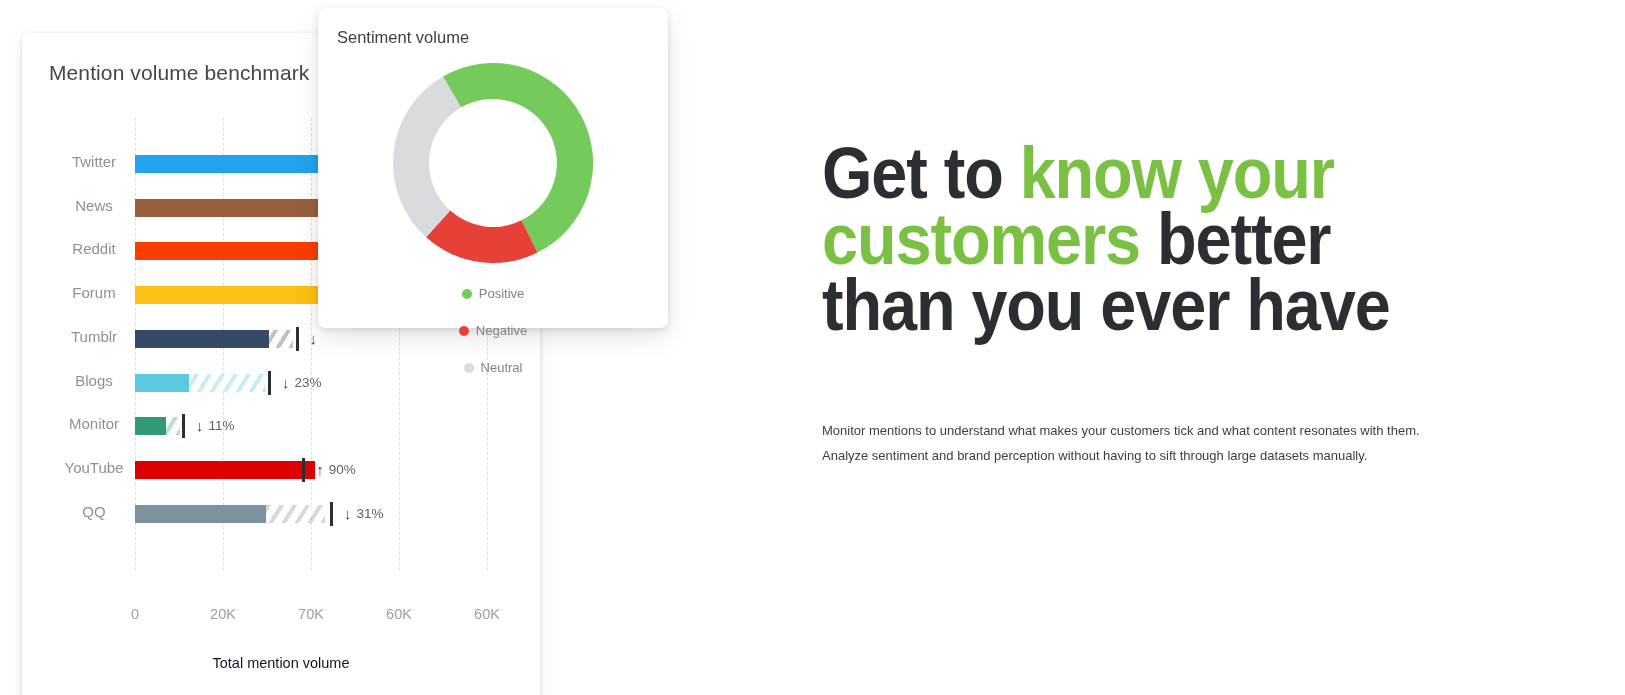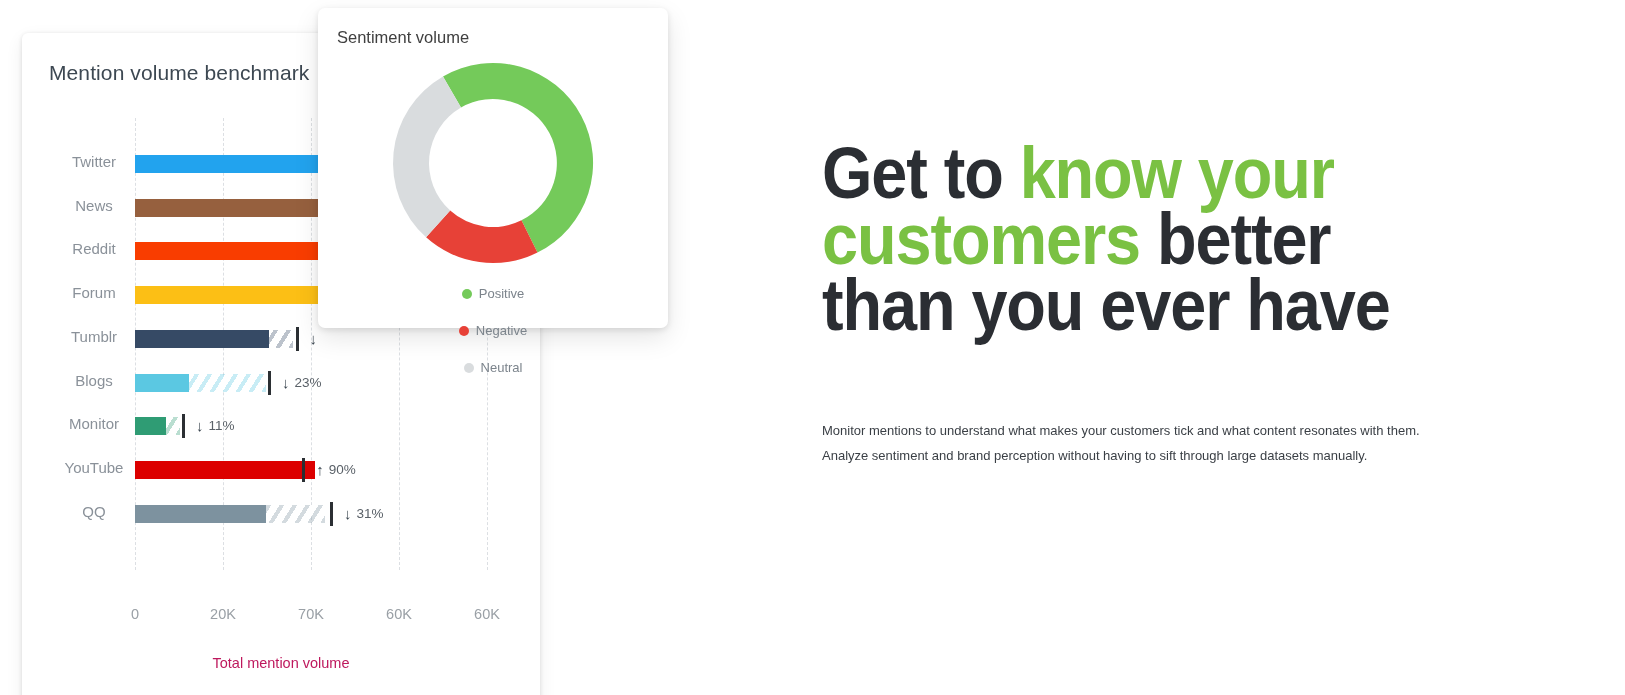--- a/index.html
+++ b/index.html
@@ -44,21 +44,21 @@
     display:flex;align-items:center;gap:5px;
   }
   .delta .arrow{font-size:15px;color:#3d4852;line-height:1;}
 
   .xtick{
     position:absolute;top:573px;font-size:14.5px;color:#9aa0a6;
     transform:translateX(-50%);white-space:nowrap;
   }
   .xaxis-title{
     position:absolute;top:622px;left:0;width:518px;text-align:center;
-    font-size:14.5px;color:#be185d;
+    font-size:14.5px;color:#0f172a;
   }
 
   
   .sent-card{
     position:absolute;left:318px;top:8px;width:350px;height:320px;
     background:#fff;border-radius:7px;
     box-shadow:0 2px 6px rgba(0,0,0,.11), 0 10px 26px rgba(0,0,0,.10);
   }
   .sent-title{
     position:absolute;left:19px;top:20px;

